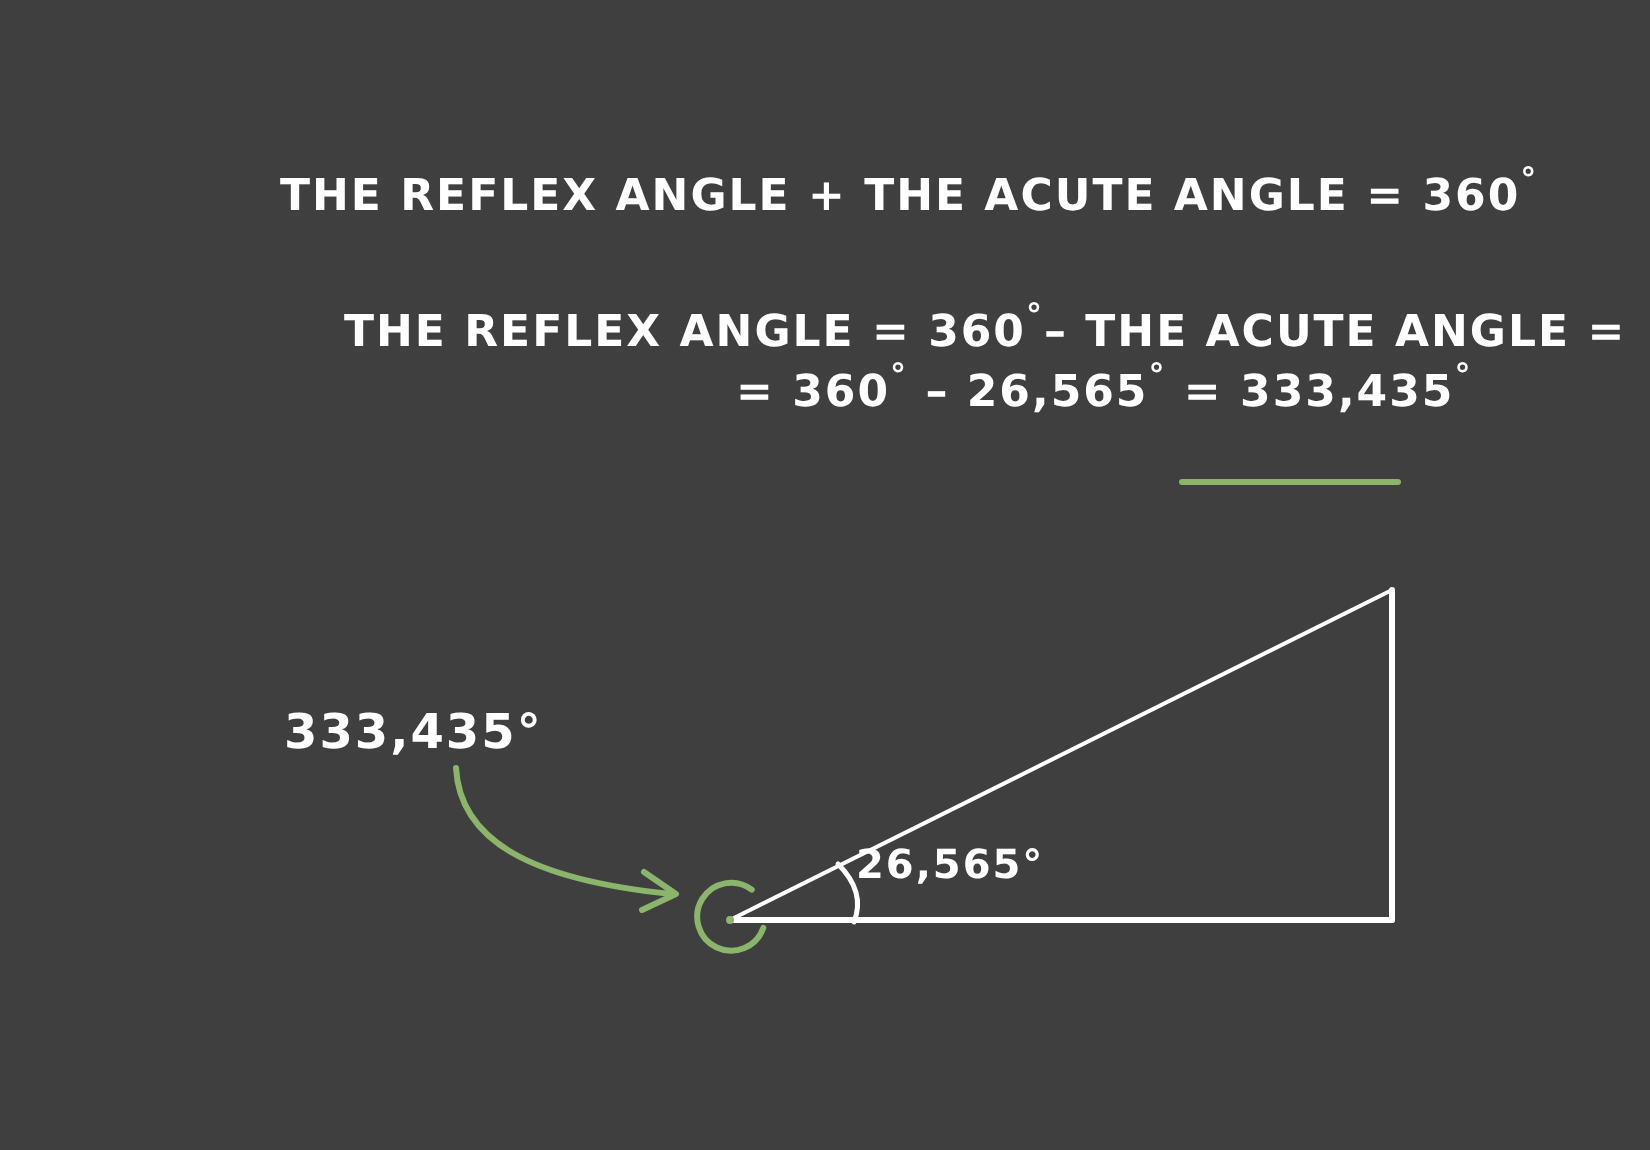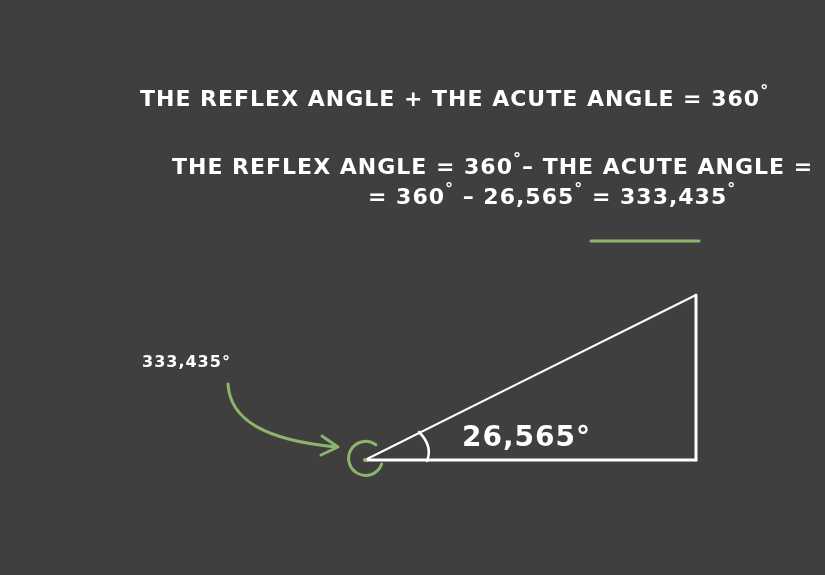--- a/index.html
+++ b/index.html
@@ -8,22 +8,22 @@
     background: #403f40;
     position: relative;
     font-family: "DejaVu Sans", sans-serif;
     color: #ffffff;
   }
   .hand { position: absolute; font-family: "DejaVu Sans", sans-serif; font-weight: bold; white-space: nowrap; letter-spacing: 1px; }
   .line1 { left: 140px; top: 86px; font-size: 22px; }
   .line2 { left: 140px; top: 154px; font-size: 22px; margin-left: 32px; }
   .line3 { left: 355px; top: 184px; font-size: 22px; margin-left: 13px; }
   .deg { position: relative; top: -10px; font-size: 16px; }
-  .label-reflex { left: 142px; top: 352px; font-size: 16px; }
-  .label-acute { left: 462px; top: 420px; font-size: 28px; }
+  .label-reflex { left: 142px; top: 352px; font-size: 24px; }
+  .label-acute { left: 428px; top: 420px; font-size: 20px; }
   svg.diagram { position: absolute; left: 0; top: 0; }
 </style>
 </head>
 <body>
 
 <div class="hand line1">
   <span>THE REFLEX ANGLE  + THE ACUTE  ANGLE  = 360</span><span class="deg">°</span>
 </div>
 
 <div class="hand line2">

